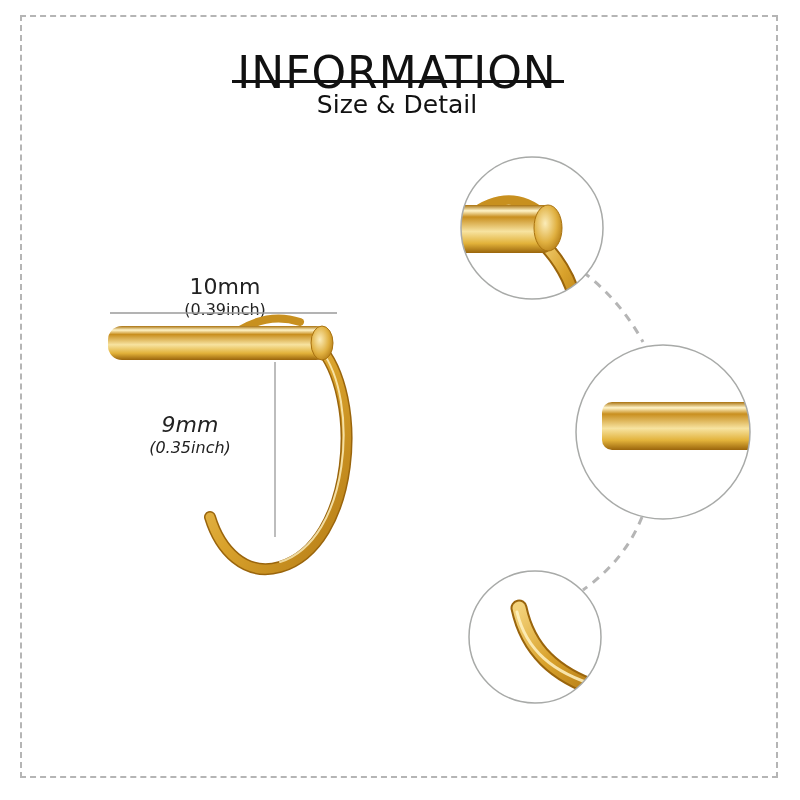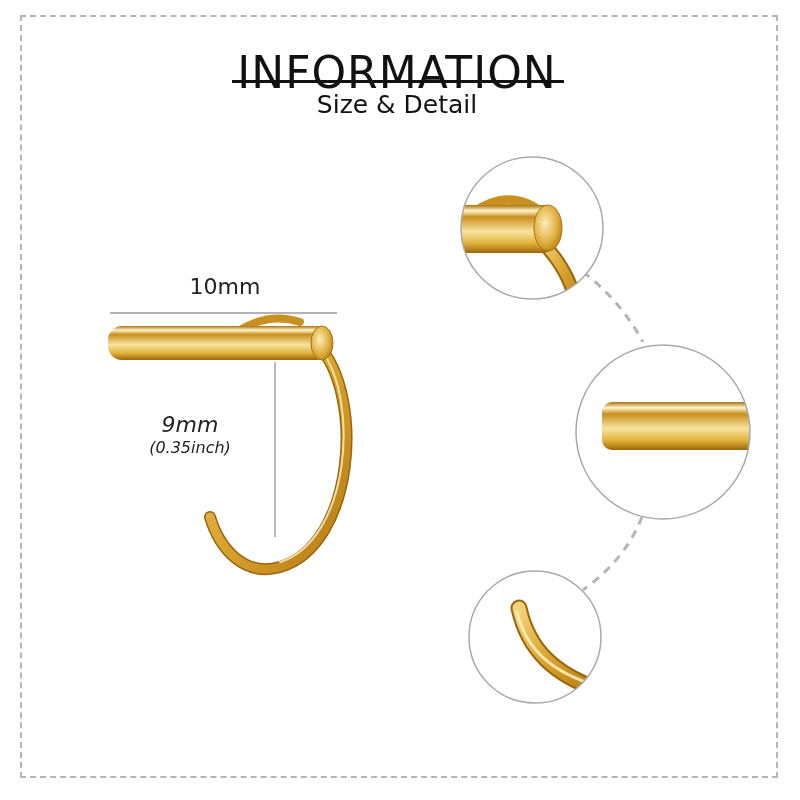--- a/index.html
+++ b/index.html
@@ -17,20 +17,21 @@
 <body>
 
 <div class="frame"></div>
 
 <div class="title">INFORMATION</div>
 <div class="title-rule"></div>
 <div class="subtitle">Size &amp; Detail</div>
 
 <div class="dim-label" style="left:160px; top:260px; width:130px;margin-top:14px;">
   <div class="dim-main">10mm</div>
+  <div class="dim-sub">(0.39inch)</div>
 </div>
 
 <div class="dim-label" style="left:130px; top:412px; width:120px;font-style:italic;">
   <div class="dim-main">9mm</div>
   <div class="dim-sub">(0.35inch)</div>
 </div>
 
 <svg class="art" width="800" height="800" viewBox="0 0 800 800">
   <defs>
     <linearGradient id="barGrad" x1="0" y1="0" x2="0" y2="1">

